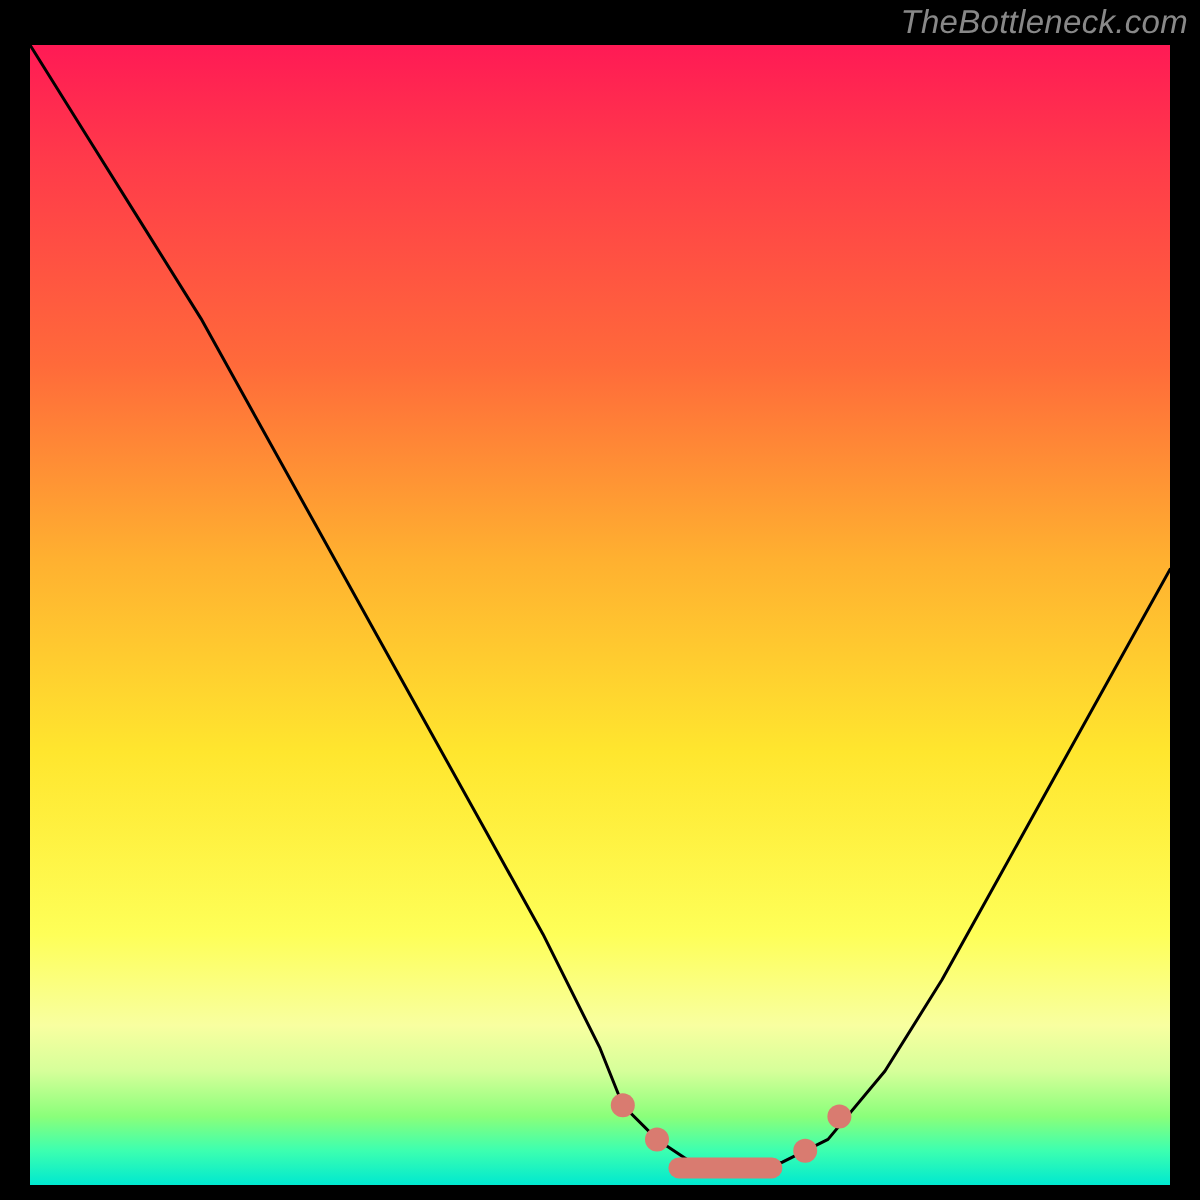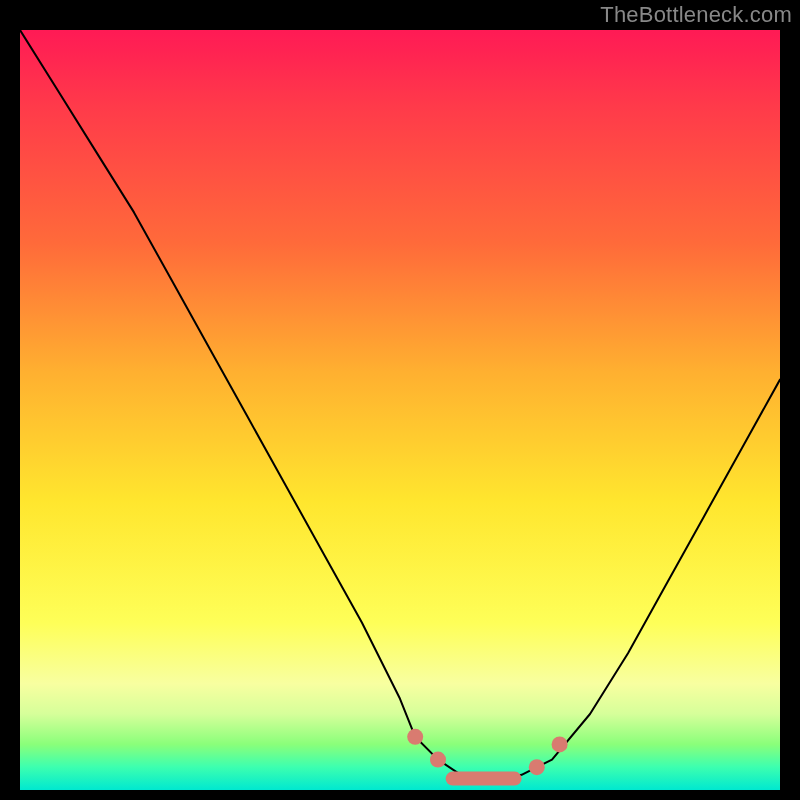--- a/index.html
+++ b/index.html
@@ -18,20 +18,21 @@
   }
   .watermark {
     position: absolute;
     top: 2px;
     right: 8px;
     color: #888;
     font-size: 22px;
     font-weight: 400;
     letter-spacing: 0.2px;
     z-index: 5;
+    font-style: italic;
   }
   .plot-frame {
     position: absolute;
     left: 20px;
     top: 30px;
     width: 760px;
     height: 760px;
     overflow: hidden;
   }
   .gradient {

